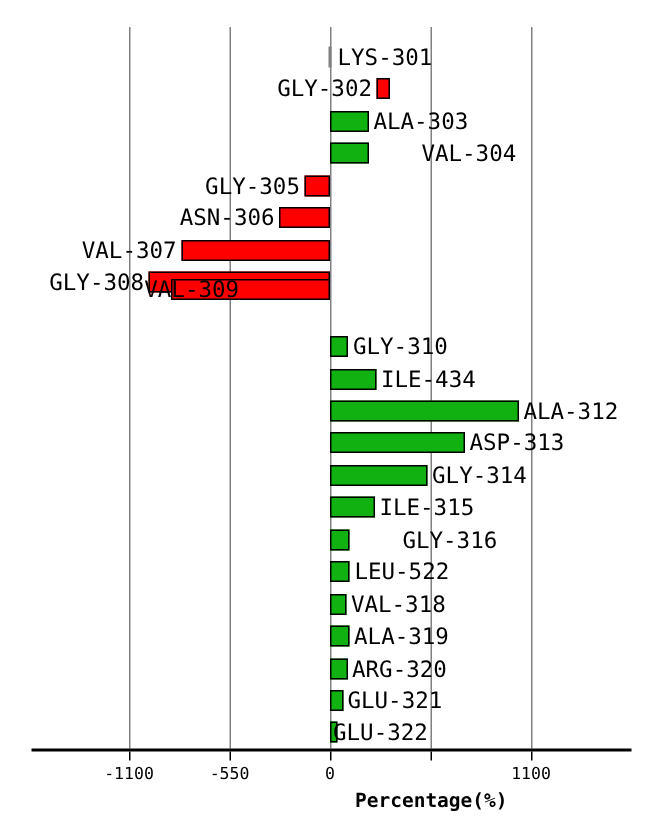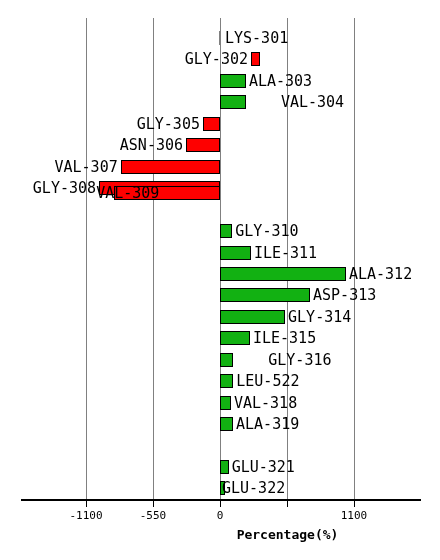--- a/index.html
+++ b/index.html
@@ -120,21 +120,21 @@
       <div class="bar-row" style="top: 182px; padding-left: 48px;">
         <div class="bar neg" style="left: 114.384px; width: 105.616px;"></div>
         <div class="bar-label left" style="right: 328.616px;">VAL-309</div>
       </div>
       <div class="bar-row" style="top: 220.05px;">
         <div class="bar pos" style="left: 220px; width: 12.3036px;"></div>
         <div class="bar-label right" style="left: 235.304px;">GLY-310</div>
       </div>
       <div class="bar-row" style="top: 241.5px;">
         <div class="bar pos" style="left: 220px; width: 30.9418px;"></div>
-        <div class="bar-label right" style="left: 253.942px;">ILE-311</div>
+        <div class="bar-label right" style="left: 253.942px;">ILE-434</div>
       </div>
       <div class="bar-row" style="top: 262.95px;">
         <div class="bar pos" style="left: 220px; width: 125.96px;"></div>
         <div class="bar-label right" style="left: 348.96px;">ALA-312</div>
       </div>
       <div class="bar-row" style="top: 284.4px;">
         <div class="bar pos" style="left: 220px; width: 90.0236px;"></div>
         <div class="bar-label right" style="left: 313.024px;">ASP-313</div>
       </div>
       <div class="bar-row" style="top: 305.85px;">
@@ -154,20 +154,24 @@
         <div class="bar-label right" style="left: 236.278px;">LEU-522</div>
       </div>
       <div class="bar-row" style="top: 391.65px;">
         <div class="bar pos" style="left: 220px; width: 10.9636px;"></div>
         <div class="bar-label right" style="left: 233.964px;">VAL-318</div>
       </div>
       <div class="bar-row" style="top: 413.1px;">
         <div class="bar pos" style="left: 220px; width: 13.0345px;"></div>
         <div class="bar-label right" style="left: 236.035px;">ALA-319</div>
       </div>
+      <div class="bar-row" style="top: 434.55px;">
+        <div class="bar pos" style="left: 220px; width: 11.6945px;"></div>
+        <div class="bar-label right" style="left: 234.695px;">ARG-320</div>
+      </div>
       <div class="bar-row" style="top: 456px;">
         <div class="bar pos" style="left: 220px; width: 8.64909px;"></div>
         <div class="bar-label right" style="left: 231.649px;">GLU-321</div>
       </div>
       <div class="bar-row" style="top: 477.45px;">
         <div class="bar pos" style="left: 220px; width: 4.99455px;"></div>
         <div class="bar-label right" style="left: 222px;">GLU-322</div>
       </div>
       <div class="axis-line" style="left: 21px; width: 400px; top: 499px;"></div>
       <div class="tick" style="left: 86px; top: 501px;"></div>

